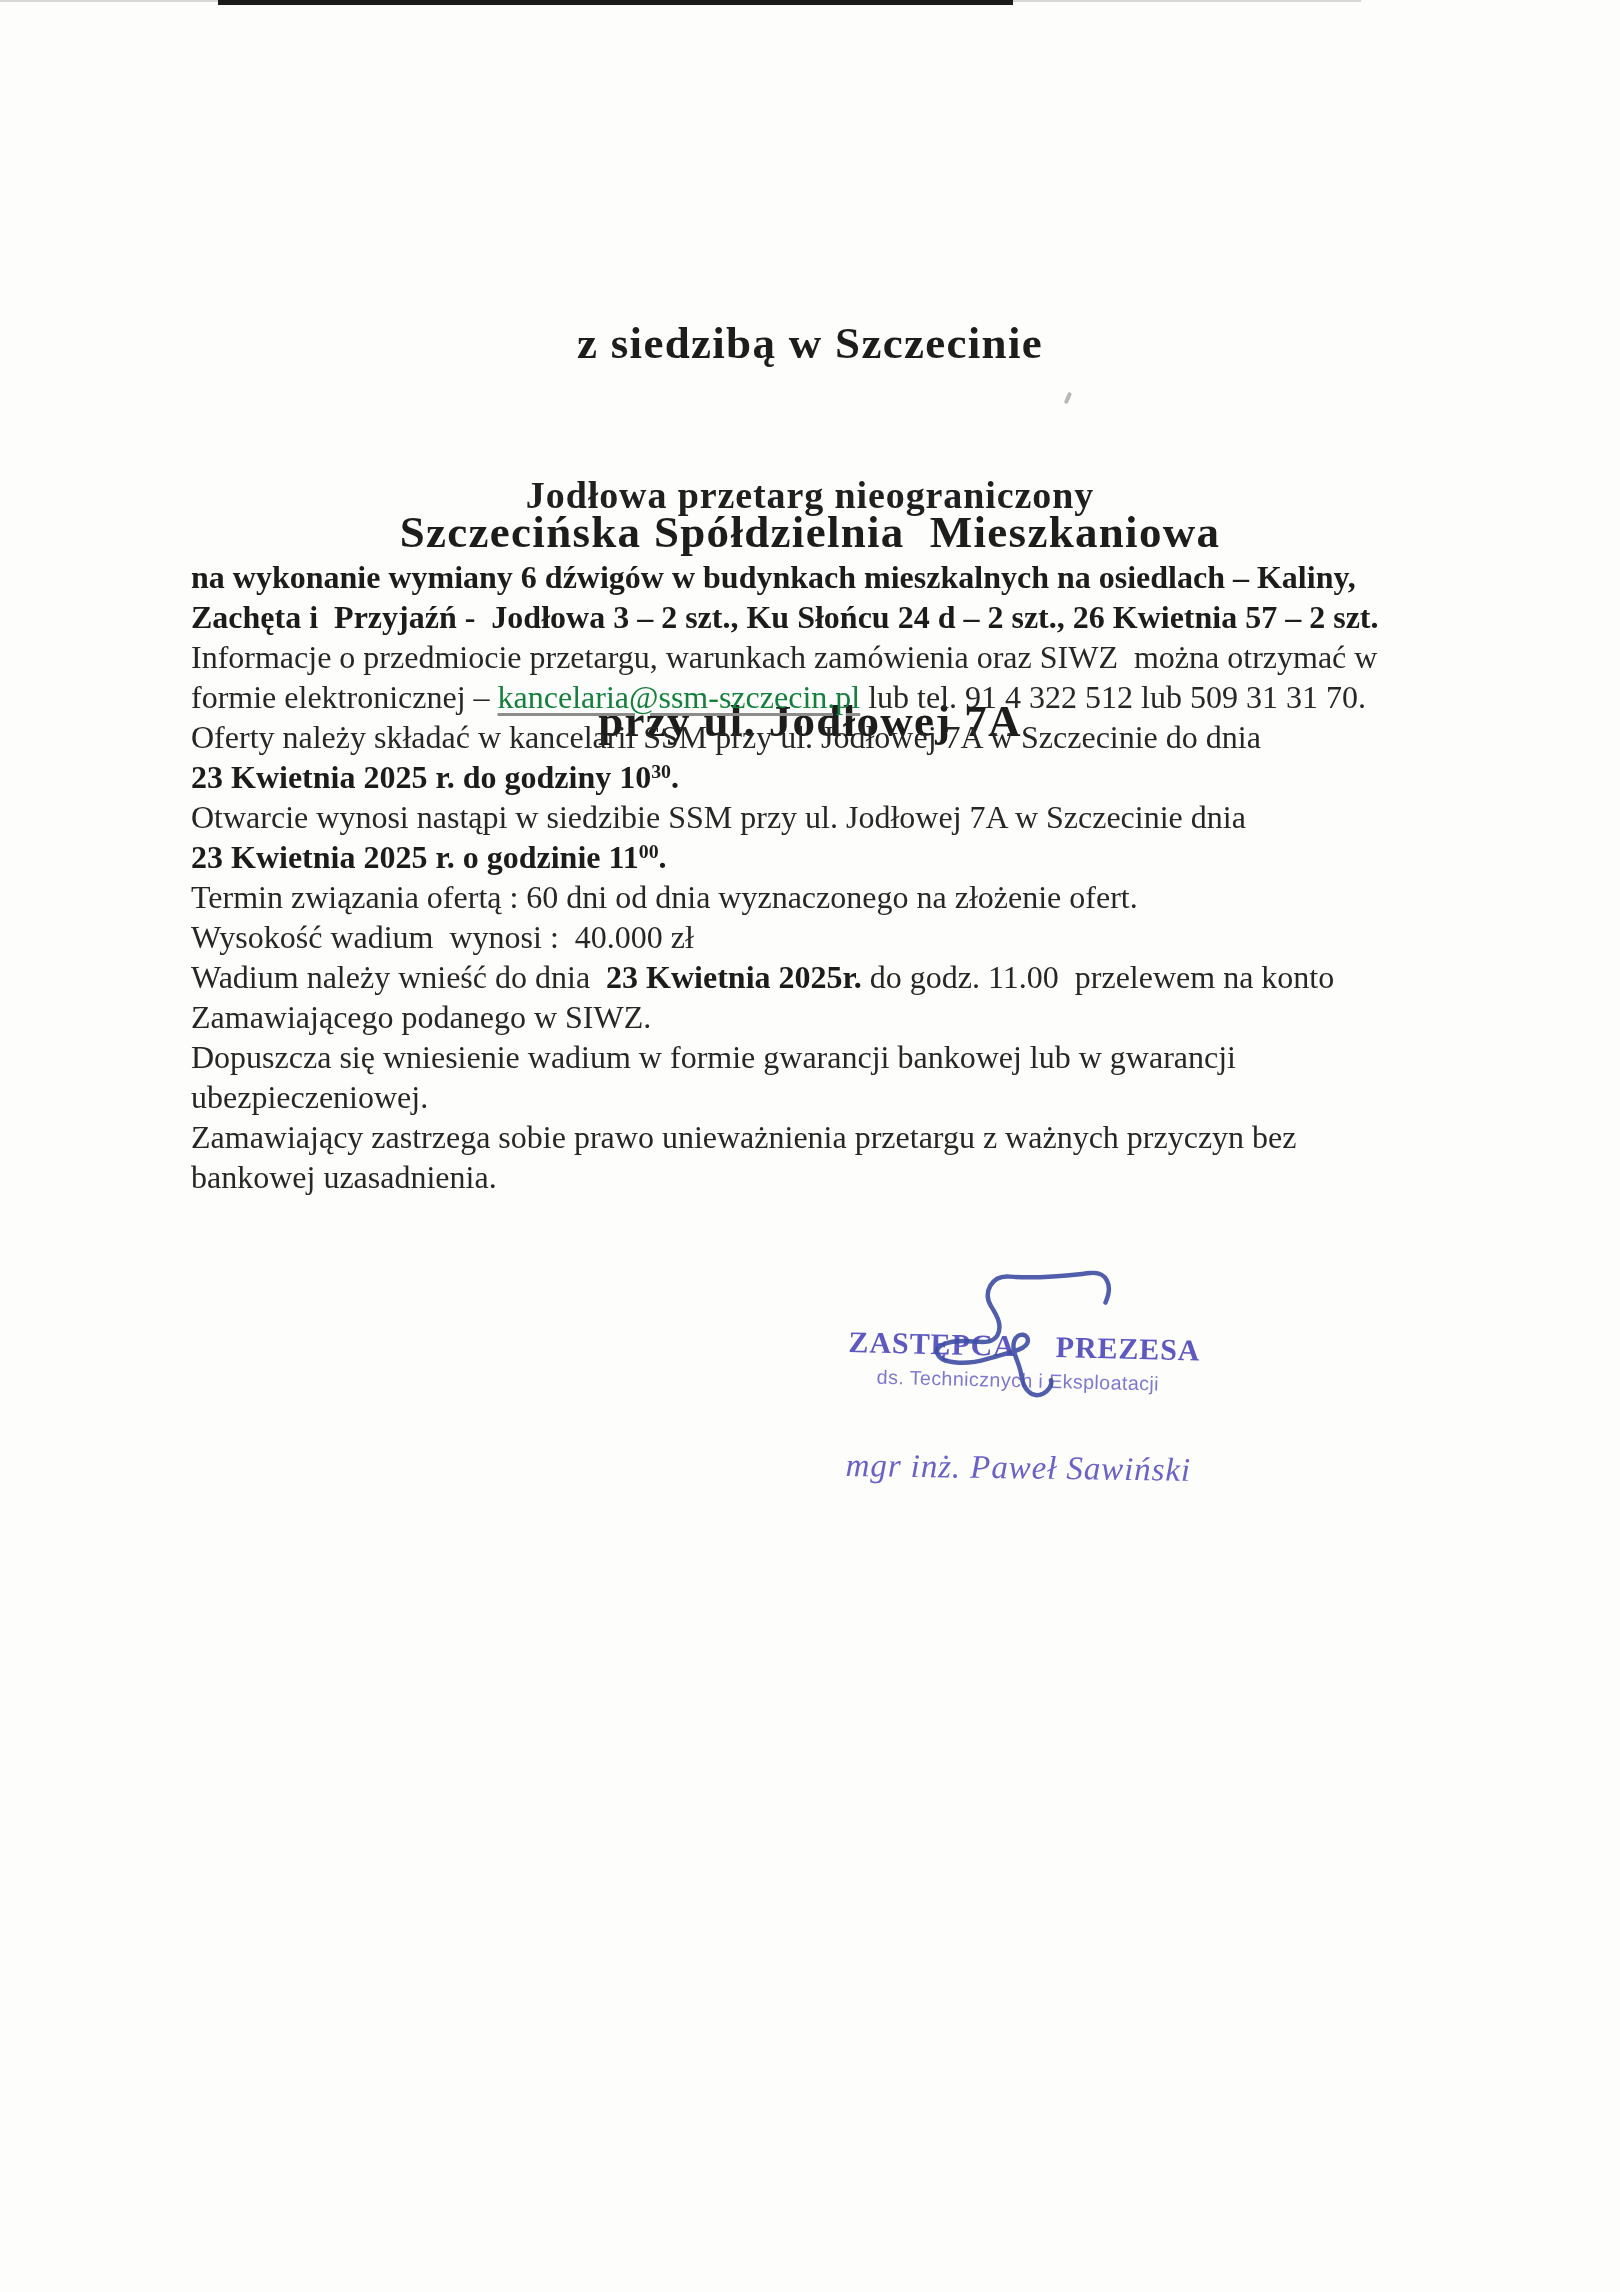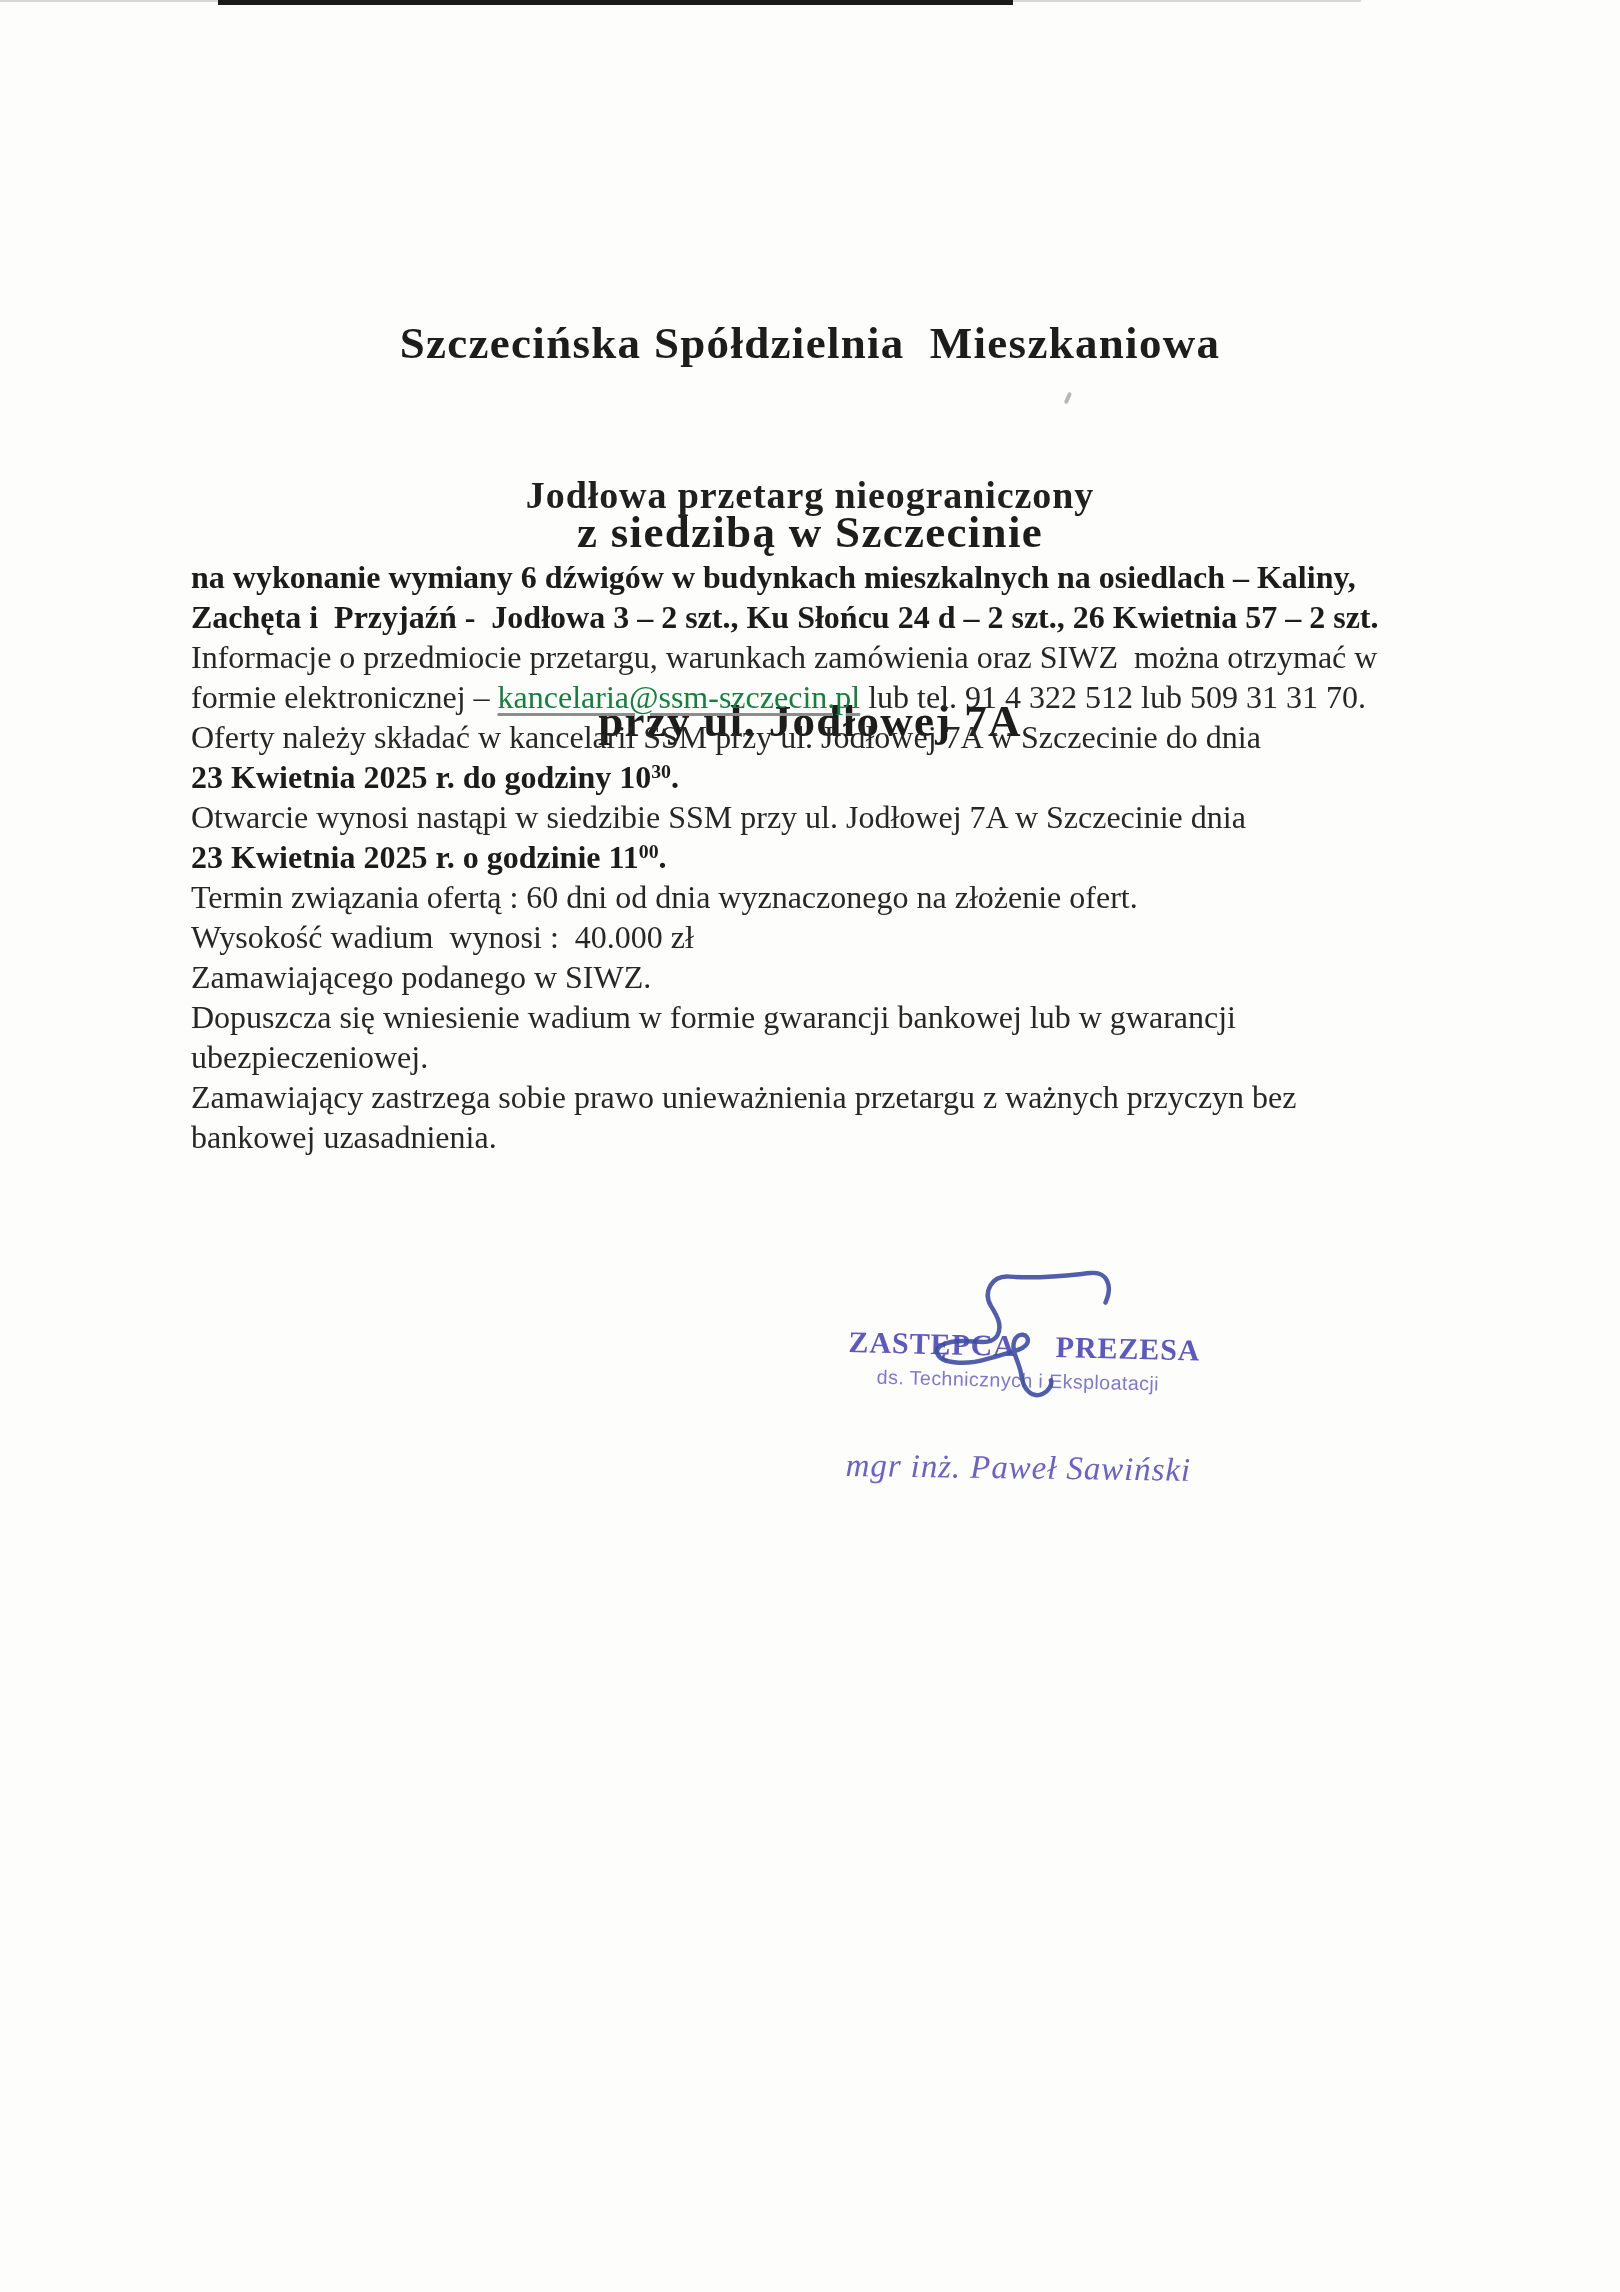--- a/index.html
+++ b/index.html
@@ -72,40 +72,41 @@
 </style>
 </head>
 <body>
 
 <div class="page">
 
   <div class="top-hairline"></div>
   <div class="scan-bar" style="background: rgb(27, 27, 25);"></div>
 
   <div class="doc-title">
+    <div>z siedzibą w Szczecinie</div>
     <div>Szczecińska Spółdzielnia  Mieszkaniowa</div>
-    <div>z siedzibą w Szczecinie</div>
     <div>przy ul. Jodłowej 7A</div>
   </div>
 
   <div class="scan-speck"></div>
 
   <div class="doc-subtitle">Jodłowa przetarg nieograniczony</div>
 
   <div class="body-text">
       <div class="body-line"><span class="b">na wykonanie wymiany 6 dźwigów w budynkach mieszkalnych na osiedlach – Kaliny,</span></div>
       <div class="body-line"><span class="b">Zachęta i  Przyjaźń -  Jodłowa 3 – 2 szt., Ku Słońcu 24 d – 2 szt., 26 Kwietnia 57 – 2 szt.</span></div>
       <div class="body-line"><span>Informacje o przedmiocie przetargu, warunkach zamówienia oraz SIWZ  można otrzymać w</span></div>
       <div class="body-line"><span>formie elektronicznej – </span><span class="link">kancelaria@ssm-szczecin.pl</span><span> lub tel. 91 4 322 512 lub 509 31 31 70.</span></div>
       <div class="body-line"><span>Oferty należy składać w kancelarii SSM przy ul. Jodłowej 7A w Szczecinie do dnia</span></div>
       <div class="body-line"><span class="b">23 Kwietnia 2025 r. do godziny 10</span><span class="b sup">30</span><span class="b">.</span></div>
       <div class="body-line"><span>Otwarcie wynosi nastąpi w siedzibie SSM przy ul. Jodłowej 7A w Szczecinie dnia</span></div>
       <div class="body-line"><span class="b">23 Kwietnia 2025 r. o godzinie 11</span><span class="b sup">00</span><span class="b">.</span></div>
       <div class="body-line"><span>Termin związania ofertą : 60 dni od dnia wyznaczonego na złożenie ofert.</span></div>
       <div class="body-line"><span>Wysokość wadium  wynosi :  40.000 zł</span></div>
+      <div class="body-line"><span>Wadium należy wnieść do dnia  </span><span class="b">23 Kwietnia 2025r.</span><span> do godz. 11.00  przelewem na konto</span></div>
       <div class="body-line"><span>Zamawiającego podanego w SIWZ.</span></div>
       <div class="body-line"><span>Dopuszcza się wniesienie wadium w formie gwarancji bankowej lub w gwarancji</span></div>
       <div class="body-line"><span>ubezpieczeniowej.</span></div>
       <div class="body-line"><span>Zamawiający zastrzega sobie prawo unieważnienia przetargu z ważnych przyczyn bez</span></div>
       <div class="body-line"><span>bankowej uzasadnienia.</span></div>
     </div>
 
   <div class="stamp-role" style="color: rgb(94, 89, 193);">
     <div class="stamp-role-line1">
       <span>ZASTĘPCA</span>

